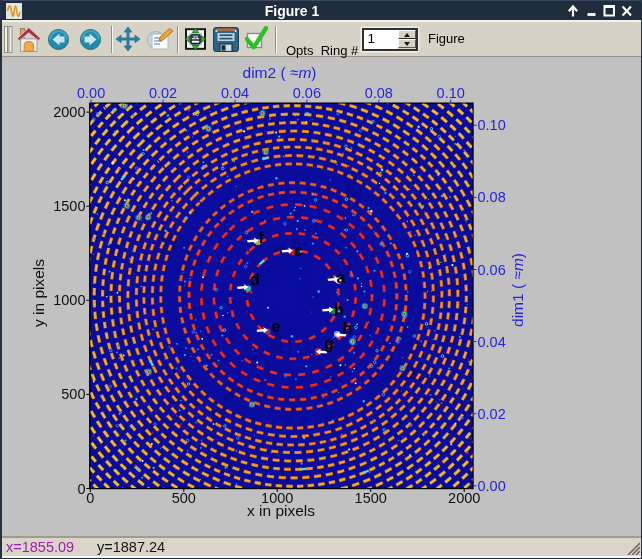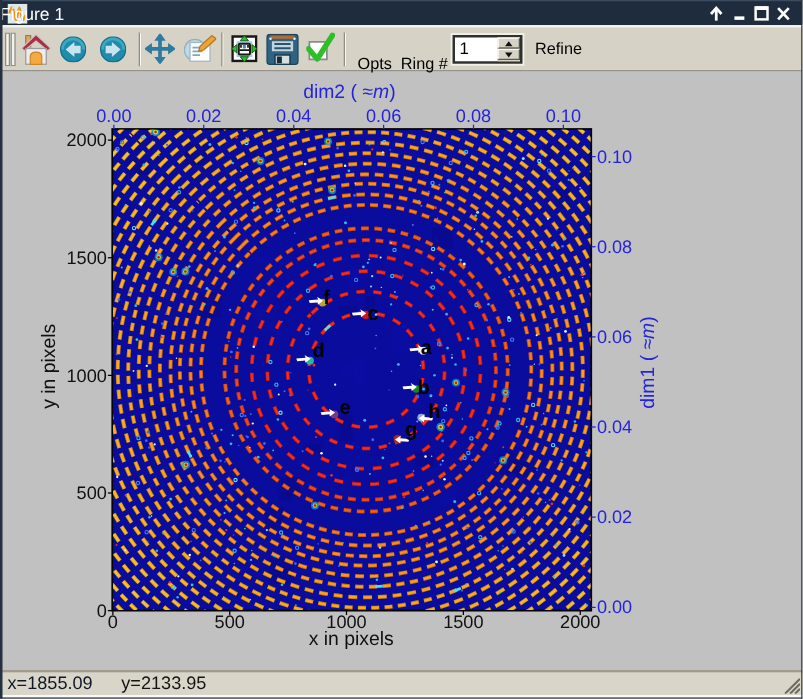--- a/index.html
+++ b/index.html
@@ -609,21 +609,21 @@
     <text x="281" y="516" font-size="15.5px" fill="#101010" text-anchor="middle">x in pixels</text>
     <text x="44" y="293" font-size="15.5px" fill="#101010" text-anchor="middle" transform="rotate(-90 44 293)">y in pixels</text>
     <text x="279.5" y="78" font-size="15.5px" fill="#2424dd" text-anchor="middle">dim2 ( <tspan font-style="italic">≈m</tspan>)</text>
     <text x="523" y="290" font-size="15.5px" fill="#2424dd" text-anchor="middle" transform="rotate(-90 523 290)">dim1 ( <tspan font-style="italic">≈m</tspan>)</text>
 </svg>
 <div style="position:absolute;left:0;top:0;width:642px;height:20px;background:#1f2c3d;border-top:1px solid #3c4c60;box-sizing:border-box"></div>
 <svg style="position:absolute;left:6px;top:2.5px" width="16" height="16" viewBox="0 0 16 16">
     <rect width="16" height="16" fill="#dce8ea"></rect>
     <path d="M1.5 8 C2.5 3,3.5 2,4.5 4 C5.5 6,5.5 12,6.8 13 C8 14,8.3 3,9.5 3 C10.7 3,10.8 12,12 13 C13.2 14,13.5 9,14.5 9.5" fill="none" stroke="#e8941f" stroke-width="1.7"></path>
   </svg>
-<div style="position:absolute;left:0;top:3px;width:584px;text-align:left;font-size:14px;font-weight:normal;color:#fff">Figure 1</div>
+<div style="position:absolute;left:0;top:3px;width:584px;text-align:center;font-size:14px;font-weight:bold;color:#fff">Figure 1</div>
 <svg style="position:absolute;left:560px;top:0" width="82" height="20" viewBox="0 0 82 20">
 <g stroke="#fff" stroke-width="2.2" fill="none">
 <line x1="13" y1="16.5" x2="13" y2="7"></line>
       <polyline points="8.8,11.2 13,6.5 17.2,11.2" fill="none"></polyline>
 <line x1="27.5" y1="14.5" x2="35.5" y2="14.5" stroke-width="2.8"></line>
 <rect x="44.5" y="6" width="9.5" height="9.5" stroke-width="2"></rect>
       <line x1="44.5" y1="6.5" x2="54" y2="6.5" stroke-width="3"></line>
 <line x1="62.5" y1="6.5" x2="71" y2="15.5"></line>
       <line x1="71" y1="6.5" x2="62.5" y2="15.5"></line>
 </g>
@@ -707,25 +707,25 @@
   <div style="position:absolute;left:3.5px;top:1px;font-size:13.5px;color:#000">1</div>
   <div style="position:absolute;right:0;top:0;width:18px;height:19.5px;background:#d6d2c6">
     <div style="position:absolute;left:0;top:0;width:18px;height:9.2px;border:1px solid;border-color:#fbfbf8 #585850 #30302c #fbfbf8;box-sizing:border-box">
         <div style="position:absolute;left:4.5px;top:2.2px;width:0;height:0;border-left:3.6px solid transparent;border-right:3.6px solid transparent;border-bottom:4.2px solid #111"></div>
       </div>
     <div style="position:absolute;left:0;top:9.8px;width:18px;height:9.2px;border:1px solid;border-color:#fbfbf8 #585850 #585850 #fbfbf8;box-sizing:border-box">
         <div style="position:absolute;left:4.5px;top:2.2px;width:0;height:0;border-left:3.6px solid transparent;border-right:3.6px solid transparent;border-top:4.2px solid #111"></div>
       </div>
   </div>
 </div>
-<div style="position:absolute;left:428px;top:31px;font-size:13px;color:#000">Refine</div>
+<div style="position:absolute;left:428px;top:31px;font-size:13px;color:#000">Figure</div>
 <div style="position:absolute;left:0;top:536px;width:642px;height:1.5px;background:#a29b8e"></div>
 <div style="position:absolute;left:0;top:537.5px;width:642px;height:18.5px;background:#d9d5c9"></div>
-<div style="position:absolute;left:6px;top:539px;font-size:14.5px;color:#0f172a">x=1855.09</div>
-<div style="position:absolute;left:97px;top:539px;font-size:14.5px;color:#141414">y=2133.95</div>
+<div style="position:absolute;left:6px;top:539px;font-size:14.5px;color:#a21caf">x=1855.09</div>
+<div style="position:absolute;left:97px;top:539px;font-size:14.5px;color:#141414">y=1887.24</div>
 <svg style="position:absolute;left:626px;top:541px" width="14" height="14" viewBox="0 0 14 14">
     <g stroke="#6b685c" stroke-width="1.6">
       <line x1="2" y1="14" x2="14" y2="2"></line>
       <line x1="6" y1="14" x2="14" y2="6"></line>
       <line x1="10" y1="14" x2="14" y2="10"></line>
     </g>
   </svg>
 <div style="position:absolute;left:0;top:556px;width:642px;height:1.5px;background:#f8f8f6"></div>
 <div style="position:absolute;left:0;top:557.5px;width:642px;height:1.5px;background:#253140"></div>
 <div style="position:absolute;left:0;top:0;width:1.5px;height:559px;background:#253140"></div>

